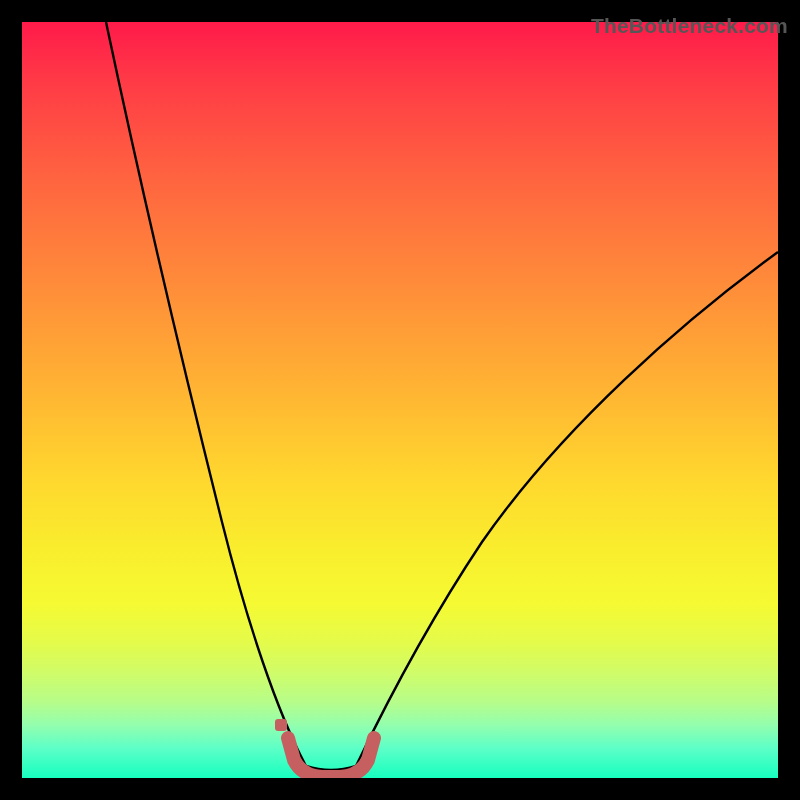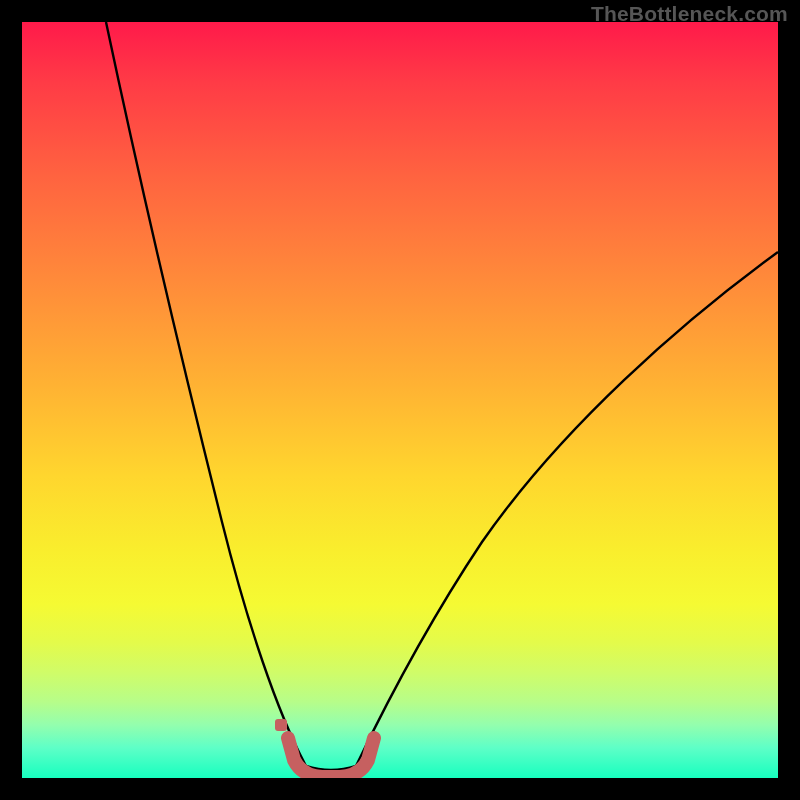--- a/index.html
+++ b/index.html
@@ -29,21 +29,21 @@
       #e4fb4a 82%,
       #d0fc68 86%,
       #b6fd8a 90%,
       #93feae 93%,
       #5effc7 96%,
       #17ffbf 100%
     );
   }
   .watermark {
     position: absolute;
-    top: 2px;
+    top: 14px;
     right: 12px;
     font-size: 21px;
     color: #565656;
     font-weight: 600;
     letter-spacing: 0.2px;
     z-index: 10;
   }
   svg.curves {
     position: absolute;
     left: 0;

